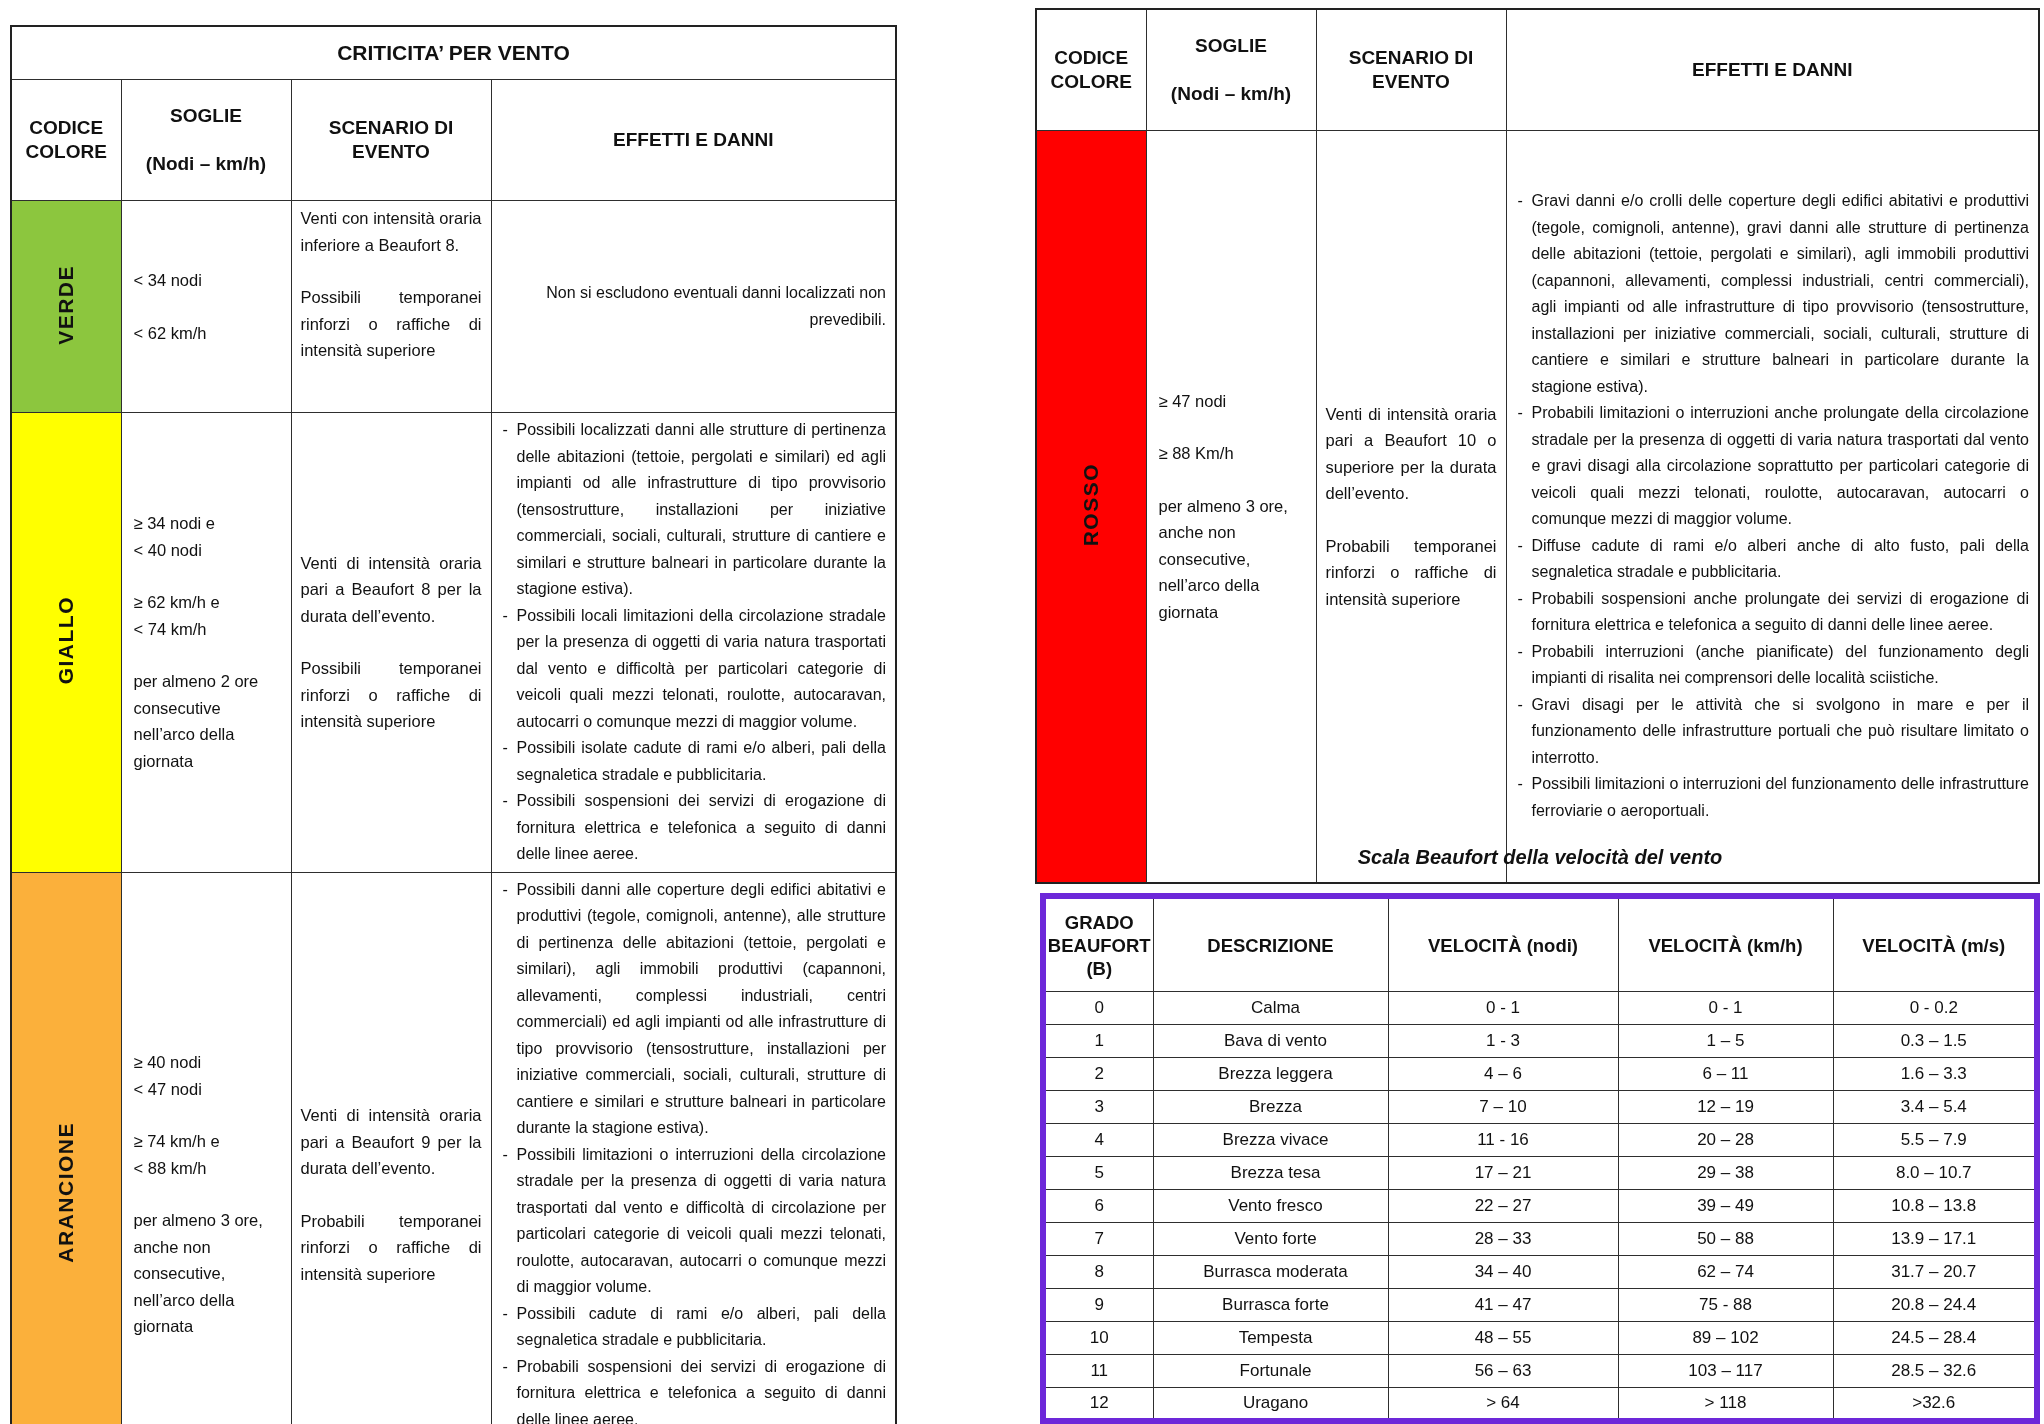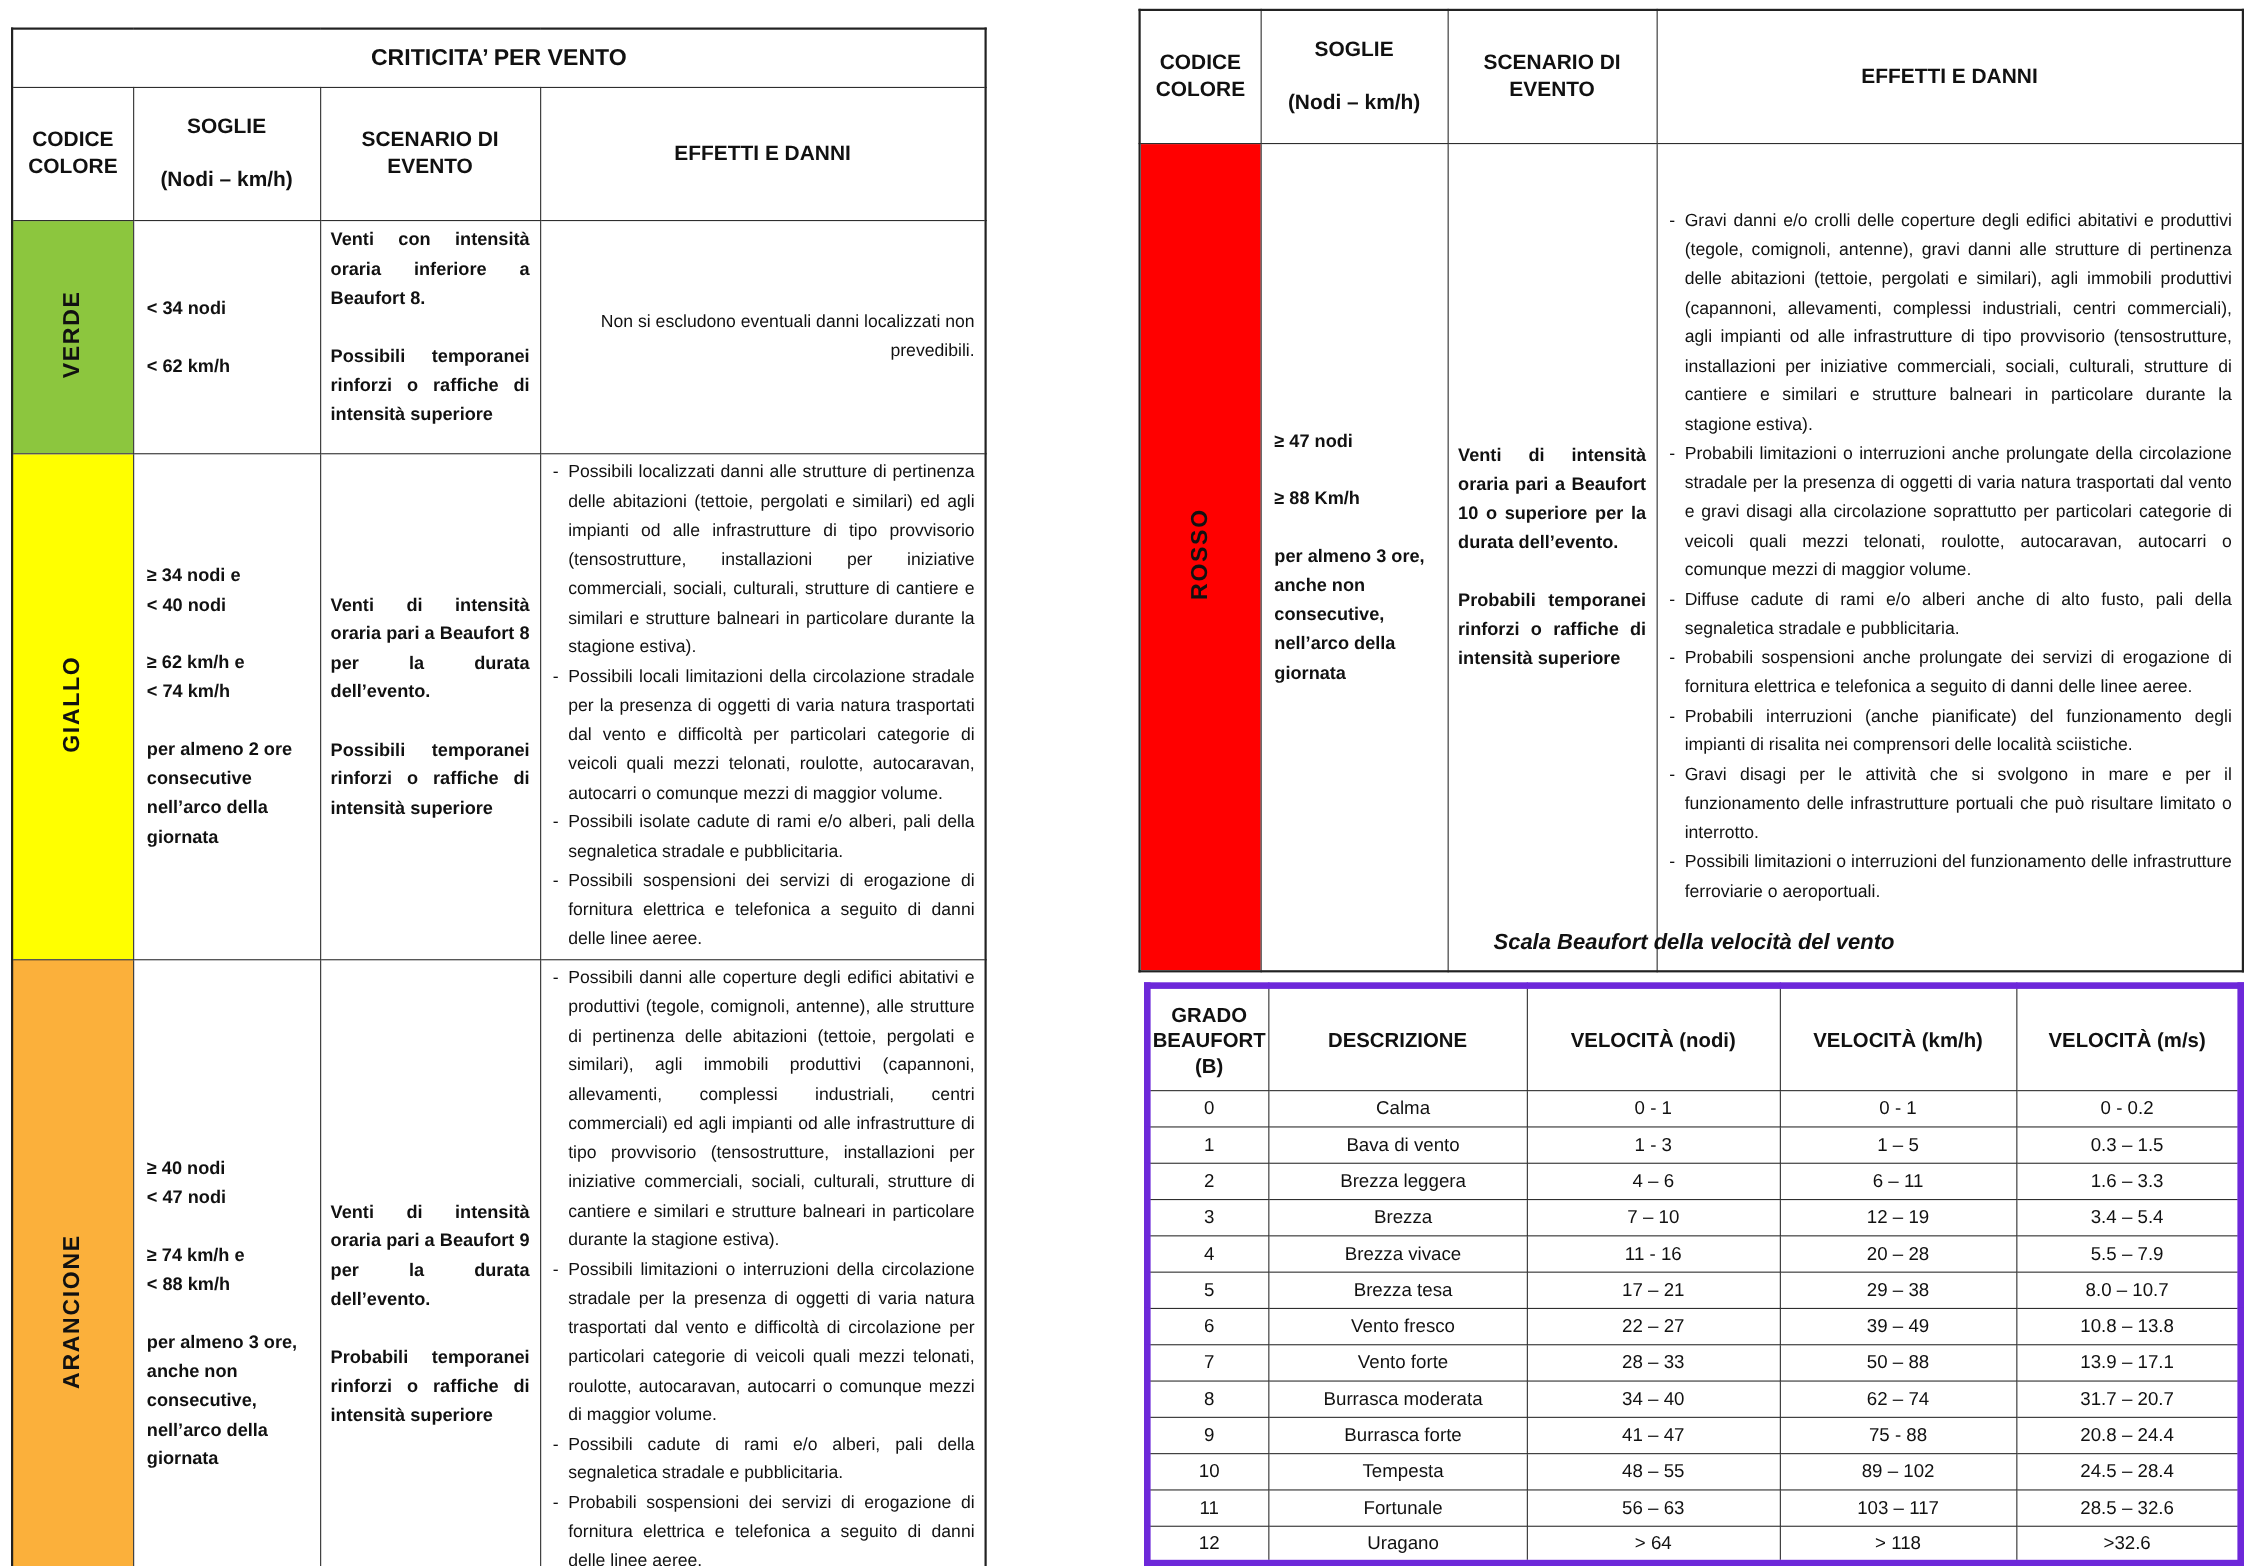--- a/index.html
+++ b/index.html
@@ -35,21 +35,21 @@
     display:inline-block; writing-mode:vertical-rl; transform:rotate(180deg);
     font-weight:bold; font-size:21px; letter-spacing:1.5px; color:#111;
   }
 
   .soglie-cell { padding:6px 8px 6px 12px; font-size:16.5px; line-height:26.5px; }
   .scenario-cell { padding:6px 9px; font-size:16.5px; line-height:26.5px; text-align:justify; }
   .effetti-cell { padding:4px 9px 4px 8px; font-size:16px; line-height:26.5px; vertical-align:top; }
   .effetti-cell.vmid { vertical-align:middle; }
   .scenario-cell.vtop { vertical-align:top; padding-top:4px; }
 
-  .para { white-space:pre-line;font-weight:bold; }
+  .para { white-space:pre-line; }
   .para + .para { margin-top:26px; }
 
   .bullet { position:relative; padding-left:17px; text-align:justify; }
   .bullet::before { content:"-"; position:absolute; left:3px; top:0; }
 
   .plain { text-align:right;padding-left:15px; }
 
   
   .beaufort-title {
     position:absolute; left:1040px; top:846px; width:1000px; height:30px;

